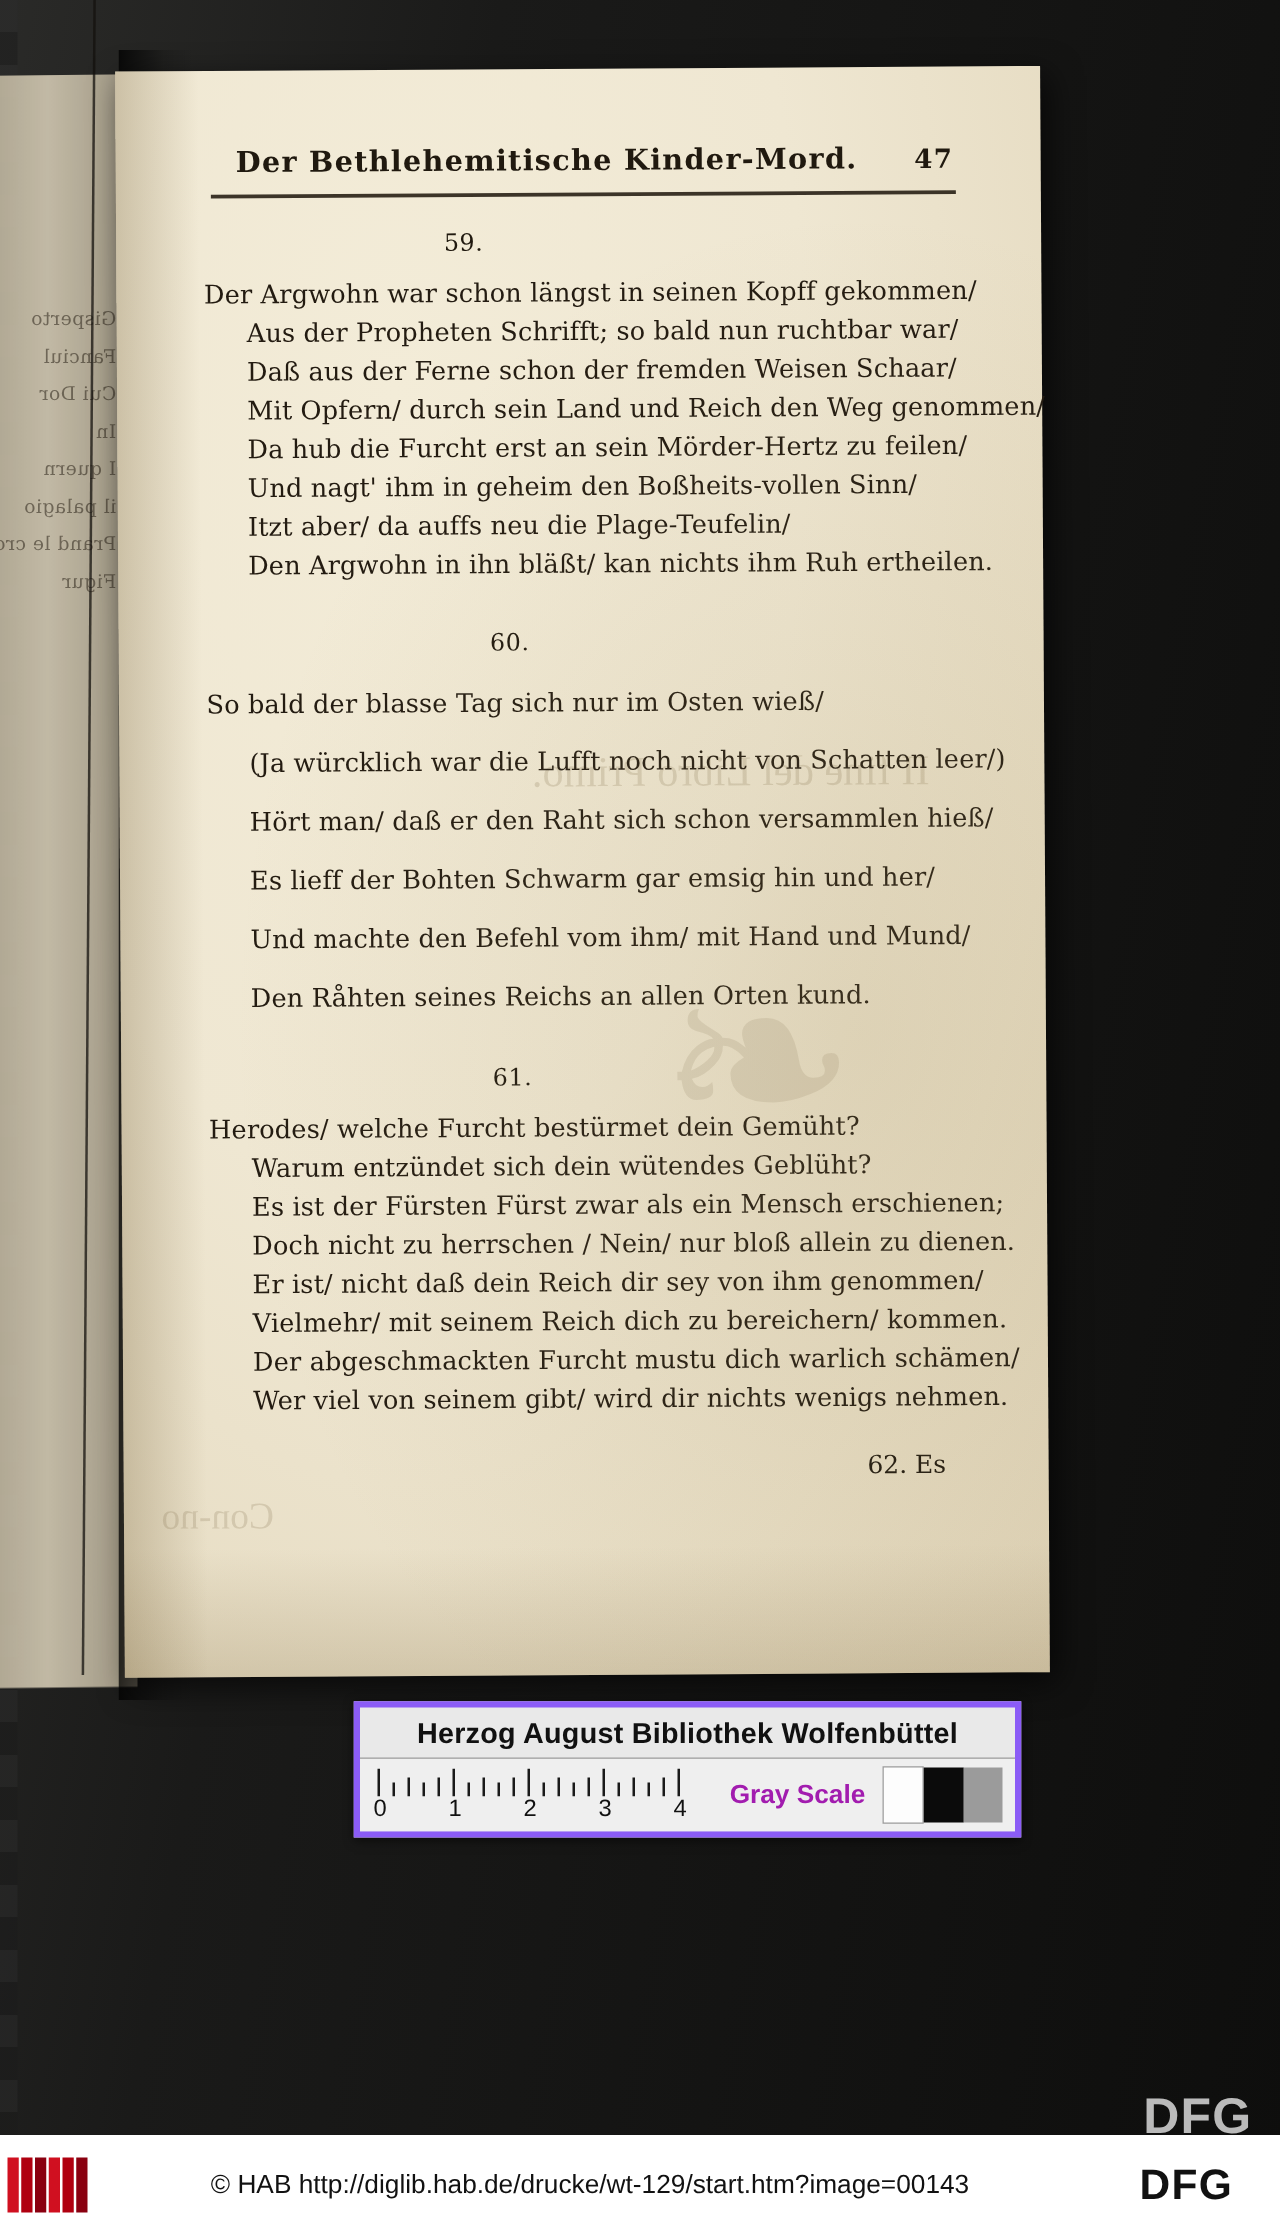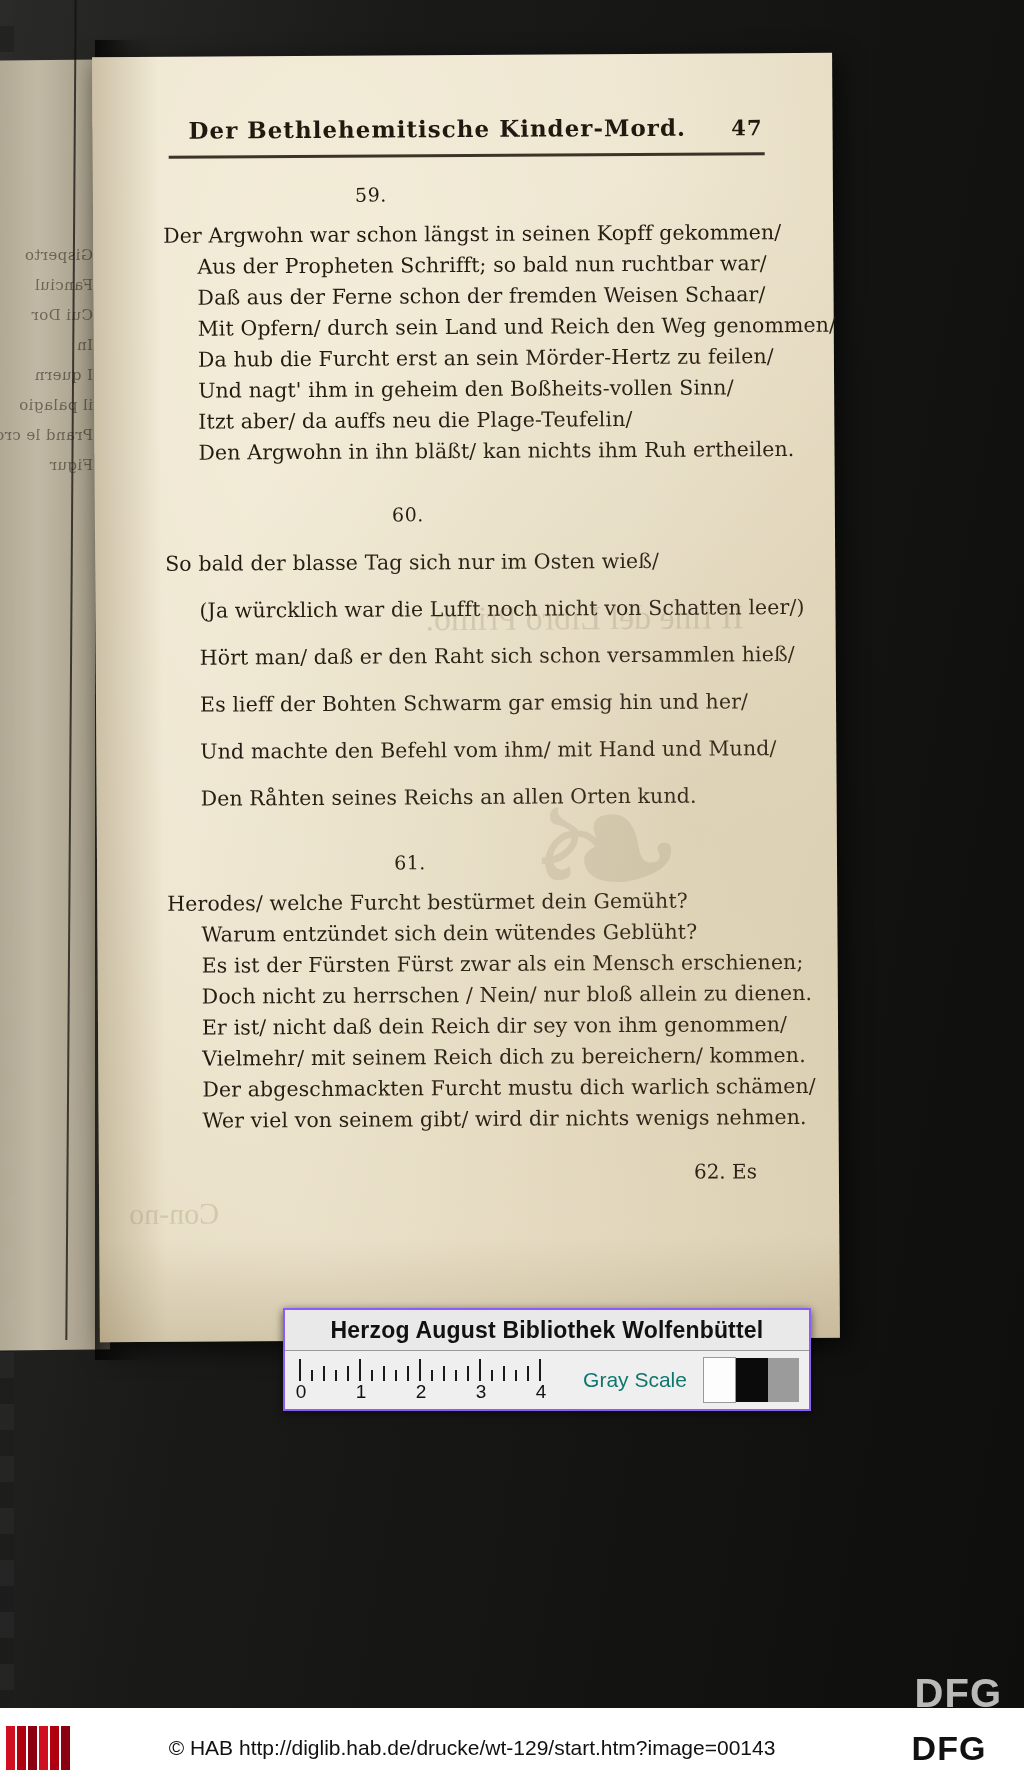--- a/index.html
+++ b/index.html
@@ -171,24 +171,24 @@
     text-align: right;
     padding-right: 18px;
     font-family: "DejaVu Serif", serif;
     font-size: 20px;
   }
 
   
   .plate {
     position: absolute;
     left: 283px;
-    top: 1308px;
+    top: 1361px;
     width: 524px;
     background: #e9e9e9;
-    border: 2px solid #8b5cf6;
+    border: 5px solid #8b5cf6;
     box-shadow: 0 2px 8px rgba(0,0,0,.6);
     font-family: "Liberation Sans", sans-serif;
   }
   .plate-title {
     text-align: center;
     font-weight: 700;
     font-size: 23px;
     padding: 7px 0 6px;
     color: #111;
     letter-spacing: .2px;
@@ -224,22 +224,23 @@
     position: absolute;
     top: 0;
     transform: translateX(-50%);
   }
   .grayscale-label {
     flex: 1 1 auto;
     display: flex;
     align-items: center;
     justify-content: center;
     font-size: 21px;
-    color: #0f766e;
+    color: #a21caf;
     padding: 0 6px;
+    font-weight: bold;
   }
   .patches {
     flex: 0 0 96px;
     display: flex;
     align-items: center;
     padding: 6px 10px 6px 0;
   }
   .patches div { height: 44px; flex: 1; }
   .pw { background: #fdfdfd; border: 1px solid #999; }
   .pk { background: #0b0b0b; }

